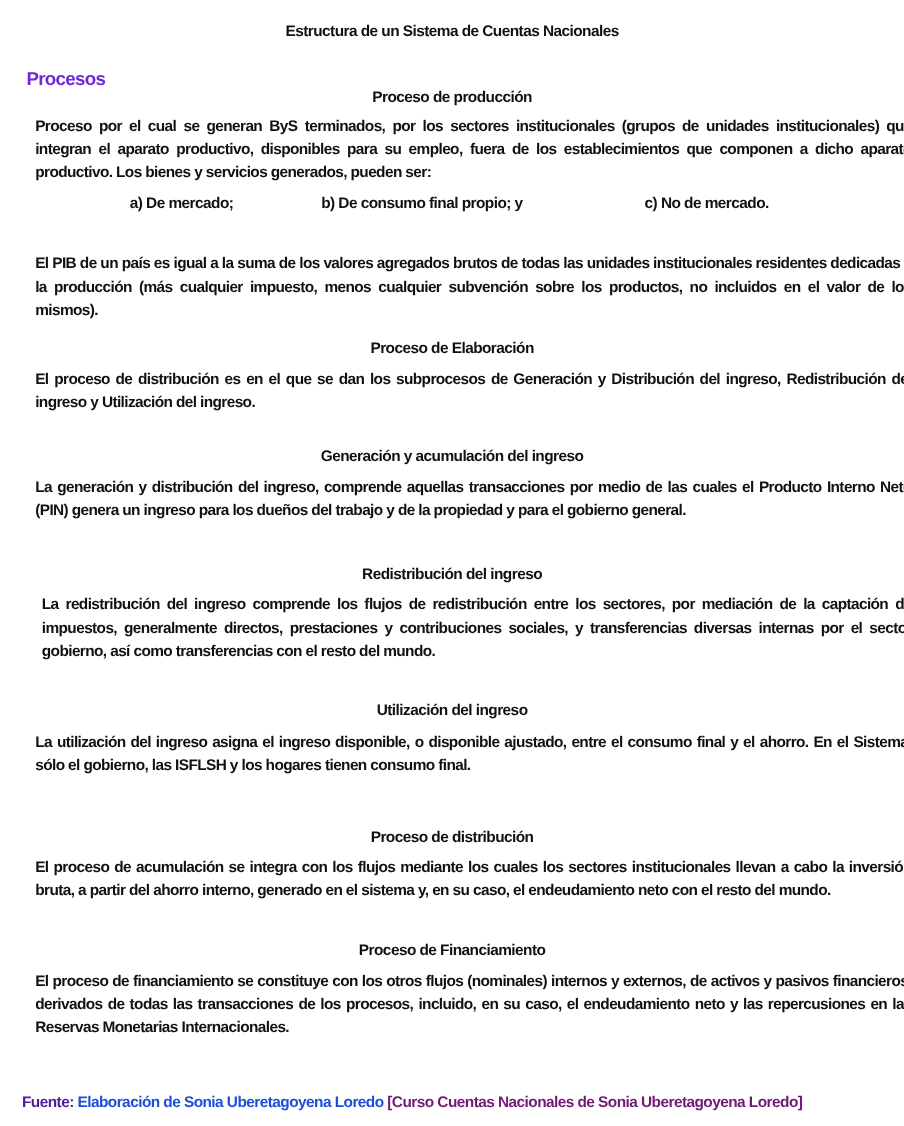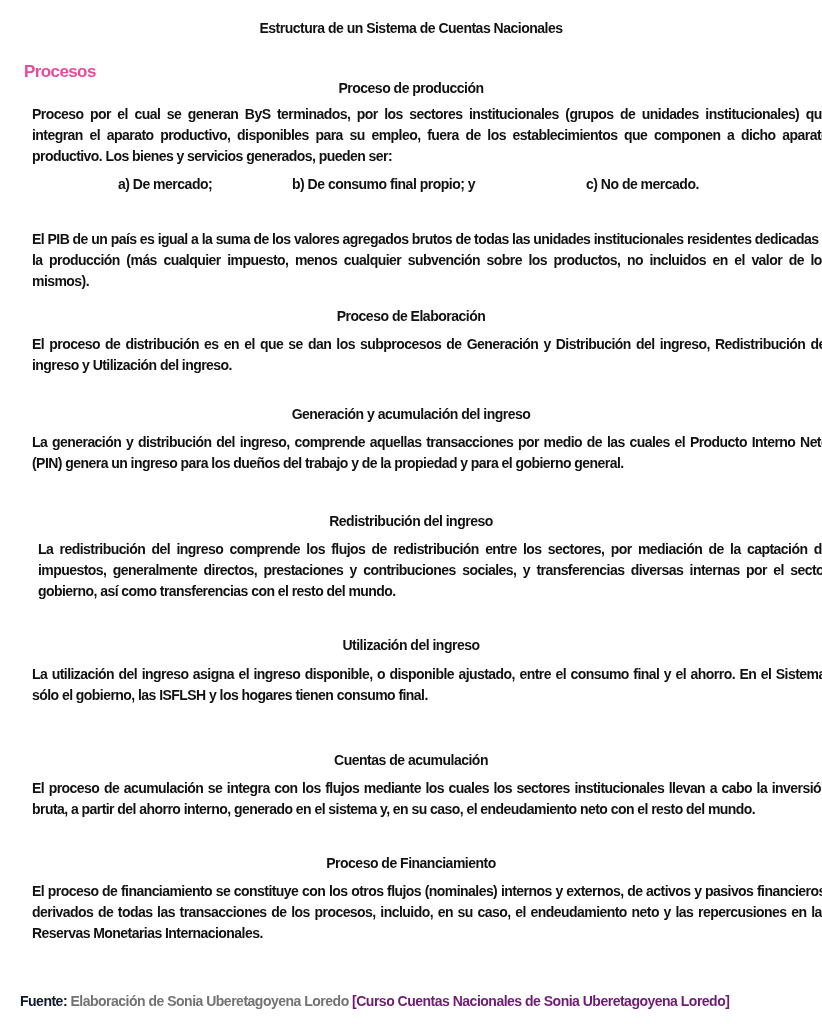--- a/index.html
+++ b/index.html
@@ -6,43 +6,43 @@
   body {
     width: 822px; height: 1024px; position: relative; overflow: hidden;
     font-family: "Liberation Sans", sans-serif; color: #111111;
   }
   .title {
     position: absolute; left: 0; top: 20px; width: 822px; text-align: center;
     font-weight: bold; font-size: 14px; letter-spacing: -0.5px;
   }
   .procesos {
     position: absolute; left: 24px; top: 62px;
-    font-weight: bold; font-size: 17px; color: #ec4899; letter-spacing: -0.6px;
+    font-weight: bold; font-size: 17px; color: #6d28d9; letter-spacing: -0.6px;
   }
   .heading {
     position: absolute; left: 0; width: 822px; text-align: center;
     font-weight: bold; font-size: 14px; letter-spacing: -0.5px;
   }
   .para {
     position: absolute; left: 12px; width: 797px;
     font-weight: bold; font-size: 14px; line-height: 21px;
     text-align: justify; letter-spacing: -0.55px;
   }
   .para.last-left { text-align-last: left; margin-left: 20px; }
   .options {
     position: absolute; top: 176px; left: 0; width: 822px; height: 20px;
     font-weight: bold; font-size: 14px; letter-spacing: -0.5px;
   }
   .options span { position: absolute; top: 0; }
   .source {
     position: absolute; left: 20px; top: 993px;
     font-weight: bold; font-size: 14px; letter-spacing: -0.5px;
   }
-  .src-label { color: #0f172a; }
-  .src-red { color: #737373; }
+  .src-label { color: #4c1d95; }
+  .src-red { color: #1d4ed8; }
   .src-green { color: #701a75; }
 </style>
 </head>
 <body>
 
 <div class="title">Estructura de un Sistema de Cuentas Nacionales</div>
 <div class="procesos">Procesos</div>
 
 <div class="heading" style="top:80px;">Proceso de producción</div>
 <div class="para last-left" style="top:104px;">Proceso por el cual se generan ByS terminados, por los sectores institucionales (grupos de unidades institucionales) que integran el aparato productivo, disponibles para su empleo, fuera de los establecimientos que componen a dicho aparato productivo. Los bienes y servicios generados, pueden ser:</div>
@@ -60,21 +60,21 @@
 
 <div class="heading" style="top:406px;">Generación y acumulación del ingreso</div>
 <div class="para last-left" style="top:432px;">La generación y distribución del ingreso, comprende aquellas transacciones por medio de las cuales el Producto Interno Neto (PIN) genera un ingreso para los dueños del trabajo y de la propiedad y para el gobierno general.</div>
 
 <div class="heading" style="top:513px;">Redistribución del ingreso</div>
 <div class="para last-left" style="top:539px; left:18px; width:791px;">La redistribución del ingreso comprende los flujos de redistribución entre los sectores, por mediación de la captación de impuestos, generalmente directos, prestaciones y contribuciones sociales, y transferencias diversas internas por el sector gobierno, así como transferencias con el resto del mundo.</div>
 
 <div class="heading" style="top:637px;">Utilización del ingreso</div>
 <div class="para last-left" style="top:664px;">La utilización del ingreso asigna el ingreso disponible, o disponible ajustado, entre el consumo final y el ahorro. En el Sistema, sólo el gobierno, las ISFLSH y los hogares tienen consumo final.</div>
 
-<div class="heading" style="top:752px;">Cuentas de acumulación</div>
+<div class="heading" style="top:752px;">Proceso de distribución</div>
 <div class="para last-left" style="top:778px;">El proceso de acumulación se integra con los flujos mediante los cuales los sectores institucionales llevan a cabo la inversión bruta, a partir del ahorro interno, generado en el sistema y, en su caso, el endeudamiento neto con el resto del mundo.</div>
 
 <div class="heading" style="top:855px;">Proceso de Financiamiento</div>
 <div class="para last-left" style="top:881px;">El proceso de financiamiento se constituye con los otros flujos (nominales) internos y externos, de activos y pasivos financieros, derivados de todas las transacciones de los procesos, incluido, en su caso, el endeudamiento neto y las repercusiones en las Reservas Monetarias Internacionales.</div>
 
 <div class="source">
   <span class="src-label">Fuente: </span><span class="src-red">Elaboración de Sonia Uberetagoyena Loredo</span><span class="src-green"> [Curso Cuentas Nacionales de Sonia Uberetagoyena Loredo]</span>
 </div>
 
 </body></html>

